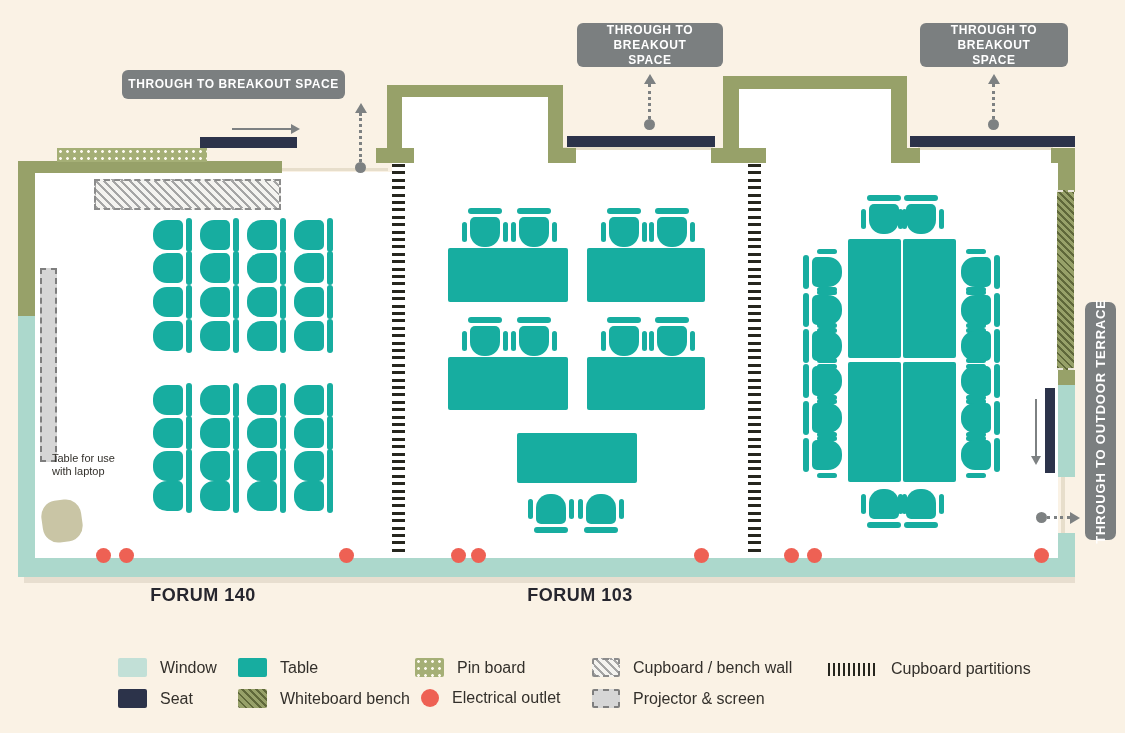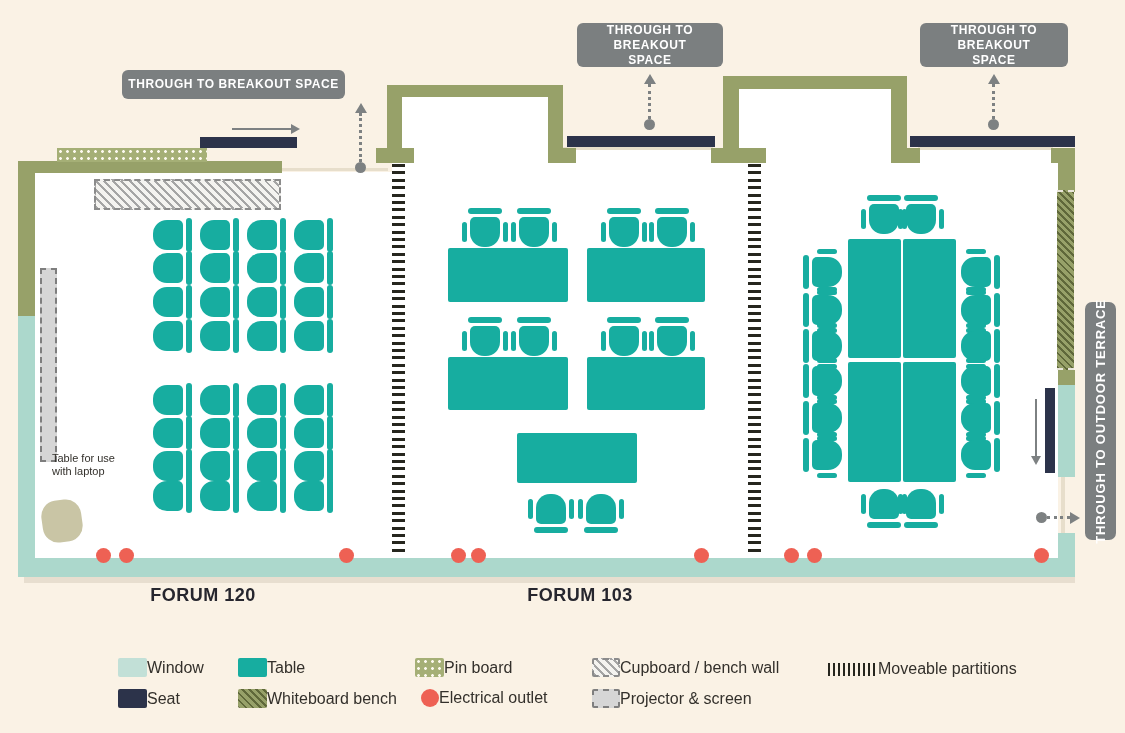--- a/index.html
+++ b/index.html
@@ -80,21 +80,21 @@
   .face-D .back{top:-9px;left:-2px;width:34px;height:6px;border-radius:3px;}
   .face-U .back{bottom:-9px;left:-2px;width:34px;height:6px;border-radius:3px;}
   .face-D .a1,.face-U .a1{left:-8px;top:5px;width:5px;height:20px;border-radius:3px;}
   .face-D .a2,.face-U .a2{right:-8px;top:5px;width:5px;height:20px;border-radius:3px;}
   .face-L .a1,.face-R .a1{top:-8px;left:5px;width:20px;height:5px;border-radius:3px;}
   .face-L .a2,.face-R .a2{bottom:-8px;left:5px;width:20px;height:5px;border-radius:3px;}
   .table{position:absolute;background:var(--teal);border-radius:2px;}
   .outlet{position:absolute;width:15px;height:15px;border-radius:50%;background:var(--outlet);}
 
   
-  .lg{position:absolute;display:flex;align-items:center;gap:0;}
+  .lg{position:absolute;display:flex;align-items:center;gap:13px;}
   .lg-label{font-size:16px;color:var(--text);white-space:nowrap;}
   .sw{display:inline-block;width:29px;height:19px;border-radius:2px;flex:0 0 auto;}
   .sw-window{background:#C2E0D7;}
   .sw-seat{background:var(--teal);}
   .sw-pinboard{background:#A5AF76;background-image:radial-gradient(#fcf9ef 1.3px, transparent 1.5px);background-size:7px 7px;}
   .sw-cupboard{width:28px;background:#f4f3f0;background-image:repeating-linear-gradient(45deg,#a5a5a5 0 2px, transparent 2px 6px);border:2px dashed #8b8b8b;}
   .sw-partition{width:50px;height:13px;border-radius:0;background:repeating-linear-gradient(to right, var(--ink) 0 2px, transparent 2px 5px);}
   .sw-door{background:var(--door);}
   .sw-whiteboard{background:var(--wall);background-image:repeating-linear-gradient(45deg, rgba(58,66,26,.6) 0 2px, transparent 2px 5px);}
   .sw-outlet{width:18px;height:18px;border-radius:50%;background:var(--outlet);}
@@ -430,42 +430,42 @@
       <div class="outlet" style="left: 118.5px; top: 547.5px;"></div>
       <div class="outlet" style="left: 338.5px; top: 547.5px;"></div>
       <div class="outlet" style="left: 450.5px; top: 547.5px;"></div>
       <div class="outlet" style="left: 470.5px; top: 547.5px;"></div>
       <div class="outlet" style="left: 693.5px; top: 547.5px;"></div>
       <div class="outlet" style="left: 783.5px; top: 547.5px;"></div>
       <div class="outlet" style="left: 806.5px; top: 547.5px;"></div>
       <div class="outlet" style="left: 1033.5px; top: 547.5px;"></div>
     </div>
 
-  <div class="room-label" style="left:103px;top:585px">FORUM 120</div>
+  <div class="room-label" style="left:103px;top:585px">FORUM 140</div>
   <div class="room-label" style="left:480px;top:585px">FORUM 103</div>
 
   <div class="lg" style="left:118px;top:658px">
     <span class="sw sw-window"></span>
     <span class="lg-label">Window</span>
   </div>
   <div class="lg" style="left:238px;top:658px">
     <span class="sw sw-seat"></span>
     <span class="lg-label">Table</span>
   </div>
   <div class="lg" style="left:415px;top:658px">
     <span class="sw sw-pinboard"></span>
     <span class="lg-label">Pin board</span>
   </div>
   <div class="lg" style="left:592px;top:658px">
     <span class="sw sw-cupboard"></span>
     <span class="lg-label">Cupboard / bench wall</span>
   </div>
   <div class="lg" style="left:828px;top:660px">
     <span class="sw sw-partition"></span>
-    <span class="lg-label">Moveable partitions</span>
+    <span class="lg-label">Cupboard partitions</span>
   </div>
   <div class="lg" style="left:118px;top:689px">
     <span class="sw sw-door"></span>
     <span class="lg-label">Seat</span>
   </div>
   <div class="lg" style="left:238px;top:689px">
     <span class="sw sw-whiteboard"></span>
     <span class="lg-label">Whiteboard bench</span>
   </div>
   <div class="lg" style="left:421px;top:689px">

